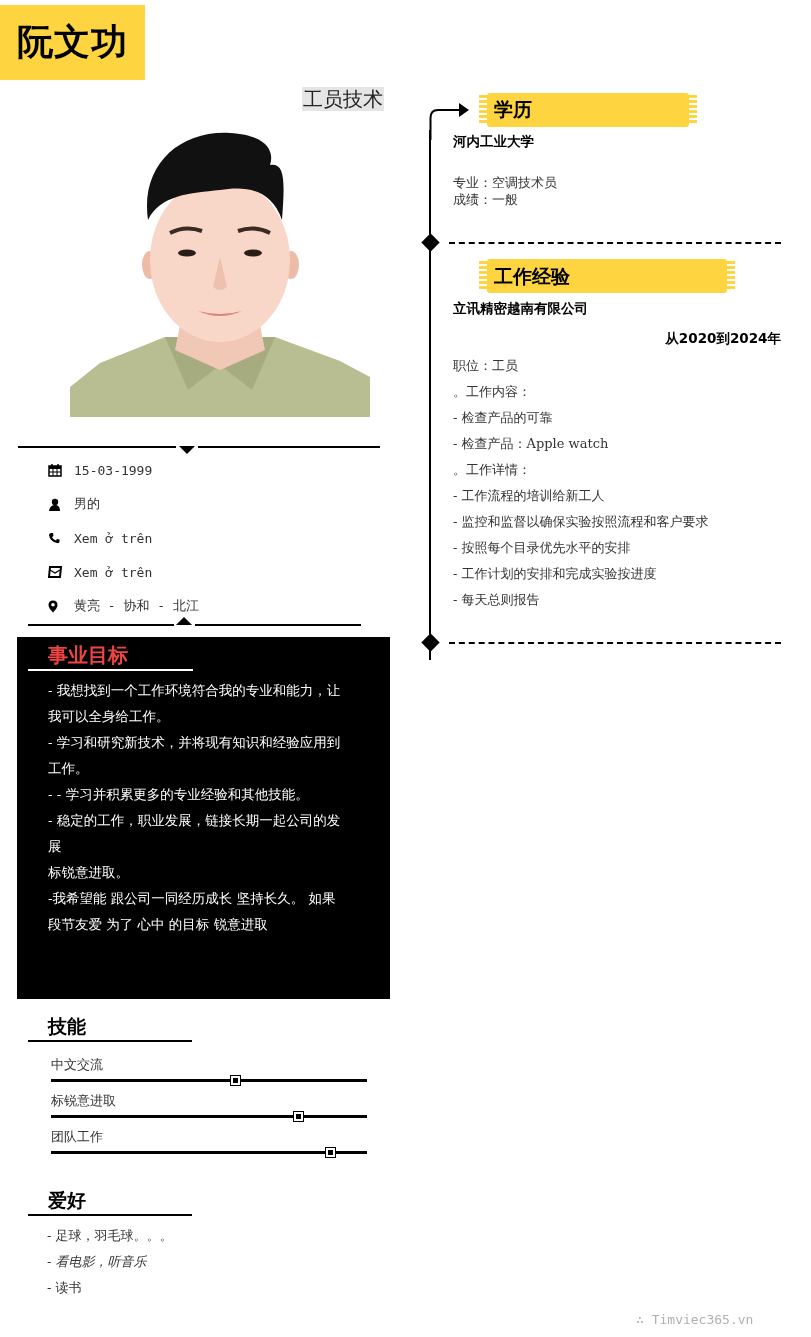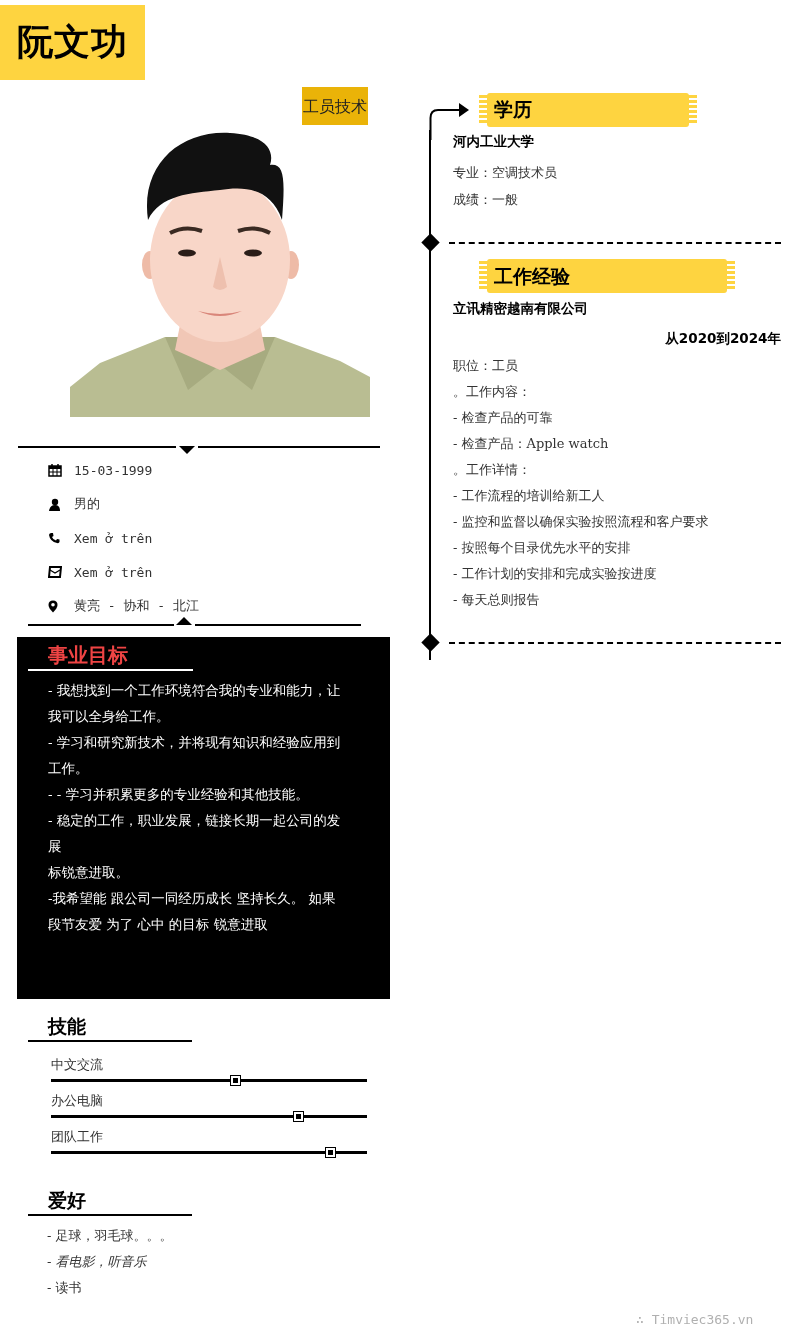--- a/index.html
+++ b/index.html
@@ -2,21 +2,21 @@
 <html><head>
 <meta charset="utf-8">
 <style>
   * { box-sizing: border-box; margin: 0; padding: 0; }
   html, body { width: 811px; height: 1337px; background: #ffffff; overflow: hidden; }
   body { position: relative; font-family: "DejaVu Serif", "Liberation Serif", serif; color: #333; }
 
   .name-box { position: absolute; left: 0; top: 5px; width: 145px; height: 75px; background: #fed440; display: flex; align-items: center; justify-content: center; }
   .name-box span { font-family: "DejaVu Serif", serif; font-size: 36px; color: #000; font-weight: bold; letter-spacing: 1px; }
 
-  .job-title { position: absolute; left: 302px; top: 87px; background: #eab308; font-size: 16px; color: #222; padding: 9px 1px; line-height: 22px; }
+  .job-title { position: absolute; left: 302px; top: 87px; background: #e5e5e5; font-size: 20px; color: #222; padding: 1px 1px; line-height: 22px; }
 
   .photo { position: absolute; left: 70px; top: 125px; width: 300px; height: 292px; overflow: hidden; background: #fff; }
 
   .divider-line { position: absolute; height: 2px; background: #000; }
   .tri-down { position: absolute; width: 0; height: 0; border-left: 8px solid transparent; border-right: 8px solid transparent; border-top: 8px solid #000; }
   .tri-up { position: absolute; width: 0; height: 0; border-left: 8px solid transparent; border-right: 8px solid transparent; border-bottom: 8px solid #000; }
 
   .info-row { position: absolute; left: 48px; display: flex; align-items: center; height: 20px; }
   .info-row .ico { width: 26px; display: inline-flex; align-items: center; }
   .info-row .txt { font-family: "DejaVu Sans Mono", "Liberation Mono", monospace; font-size: 13px; color: #333; }
@@ -164,21 +164,21 @@
 </div>
 
 <div class="sec-head" style="left:48px; top:1014px;">技能</div>
 <div class="sec-uline" style="left:28px; top:1040px; width:164px;"></div>
 
 <div class="skill-label" style="top:1056px;">中文交流</div>
 <div class="skill-track" style="top:1079px;">
   <div class="skill-thumb" style="left:179px;"></div>
 </div>
 
-<div class="skill-label" style="top:1092px;">办公电脑</div>
+<div class="skill-label" style="top:1092px;">标锐意进取</div>
 <div class="skill-track" style="top:1115px;">
   <div class="skill-thumb" style="left:242px;"></div>
 </div>
 
 <div class="skill-label" style="top:1128px;">团队工作</div>
 <div class="skill-track" style="top:1151px;">
   <div class="skill-thumb" style="left:274px;"></div>
 </div>
 
 <div class="sec-head" style="left:48px; top:1188px;">爱好</div>
@@ -193,21 +193,21 @@
 </svg>
 <div class="timeline-v" style="top:130px; height:530px;"></div>
 <div class="diamond" style="left:424px; top:236px;"></div>
 <div class="dashed" style="left:449px; top:242px; width:332px;"></div>
 <div class="diamond" style="left:424px; top:636px;"></div>
 <div class="dashed" style="left:449px; top:642px; width:332px;"></div>
 
 <div class="brush" style="left:487px; top:93px; width:202px;"></div>
 <div class="brush-title" style="left:494px; top:97px;">学历</div>
 <div class="r-bold" style="top:133px;">河内工业大学</div>
-<div class="r-text" style="top:164px;">专业：空调技术员</div>
+<div class="r-text" style="top:174px;">专业：空调技术员</div>
 <div class="r-text" style="top:191px;">成绩：一般</div>
 
 <div class="brush" style="left:487px; top:259px; width:240px;"></div>
 <div class="brush-title" style="left:494px; top:264px;">工作经验</div>
 <div class="r-bold" style="top:300px;">立讯精密越南有限公司</div>
 <div class="r-date" style="top:330px;">从2020到2024年</div>
 <div class="r-text" style="top:357px;">职位：工员</div>
 <div class="r-text" style="top:383px;">。工作内容：</div>
 <div class="r-text" style="top:409px;">- 检查产品的可靠</div>
 <div class="r-text" style="top:435px;">- 检查产品：Apple watch</div>

